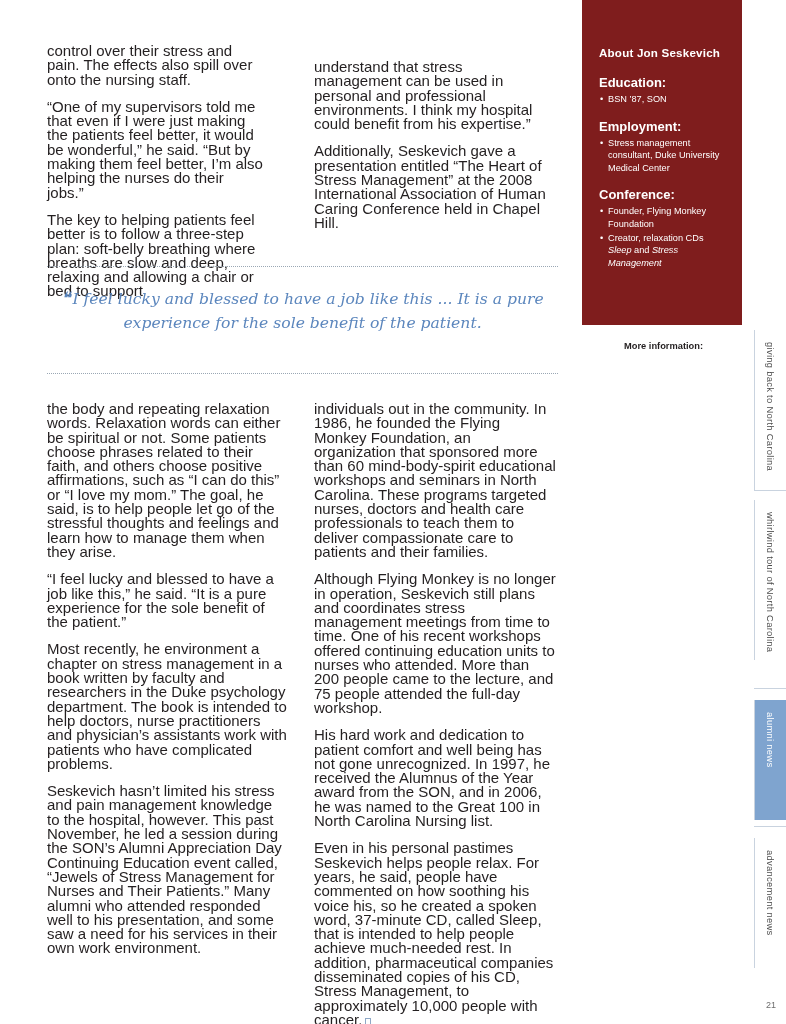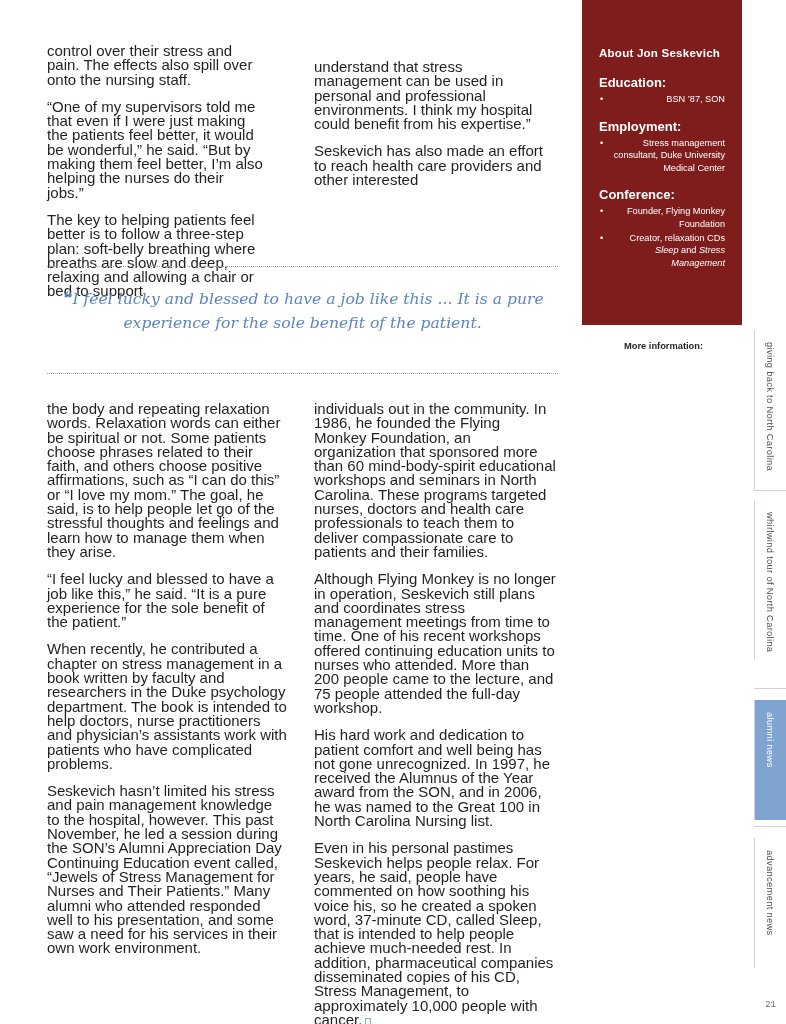--- a/index.html
+++ b/index.html
@@ -89,21 +89,20 @@
   #sidebar .grp { margin-bottom: 13px; }
   #sidebar .grp-title {
     font-size: 13px;
     font-weight: bold;
     margin-bottom: 3px;
   }
   #sidebar ul {
     margin: 0;
     padding: 0 0 0 9px;
     list-style: none;
-    text-align: right;
   }
   #sidebar li {
     font-size: 9.2px;
     line-height: 12.6px;
     position: relative;
     padding-left: 0;
     margin-bottom: 1px;
   }
   #sidebar li::before {
     content: "•";
@@ -189,21 +188,20 @@
   #tab-divider-a { top: 490px; }
   #tab-divider-b { top: 688px; }
   #tab-divider-c { top: 826px; }
 
   #page-number {
     position: absolute;
     right: 10px;
     bottom: 14px;
     font-size: 9px;
     color: #6d6d6d;
-    font-family: Liberation Mono, monospace;
   }
 
   .endmark {
     display: inline-block;
     width: 6px;
     height: 8px;
     border: 1px solid #8fa8c6;
     vertical-align: -1px;
     margin-left: 3px;
   }
@@ -214,33 +212,33 @@
 <div class="page">
 
   <div class="col" id="top-col-left">
     <p>control over their stress and pain. The effects also spill over onto the nursing staff.</p>
     <p>“One of my supervisors told me that even if I were just making the patients feel better, it would be wonderful,” he said. “But by making them feel better, I’m also helping the nurses do their jobs.”</p>
     <p>The key to helping patients feel better is to follow a three-step plan: soft-belly breathing where breaths are slow and deep, relaxing and allowing a chair or bed to support</p>
   </div>
 
   <div class="col" id="top-col-mid">
     <p>understand that stress management can be used in personal and professional environments. I think my hospital could benefit from his expertise.”</p>
-    <p>Seskevich has also made an effort to reach health care providers and other interested</p>
+    <p>Additionally, Seskevich gave a presentation entitled “The Heart of Stress Management” at the 2008 International Association of Human Caring Conference held in Chapel Hill.</p>
   </div>
 
   <div class="rule" id="rule-top"></div>
   <div id="pullquote">
     <span class="qmark">❝</span><span>I feel lucky and blessed to have a job like this ... It is a pure experience for the sole benefit of the patient.</span>
   </div>
   <div class="rule" id="rule-bottom"></div>
 
   <div class="col" id="bot-col-left">
     <p>the body and repeating relaxation words. Relaxation words can either be spiritual or not. Some patients choose phrases related to their faith, and others choose positive affirmations, such as “I can do this” or “I love my mom.” The goal, he said, is to help people let go of the stressful thoughts and feelings and learn how to manage them when they arise.</p>
     <p>“I feel lucky and blessed to have a job like this,” he said. “It is a pure experience for the sole benefit of the patient.”</p>
-    <p>When recently, he contributed a chapter on stress management in a book written by faculty and researchers in the Duke psychology department. The book is intended to help doctors, nurse practitioners and physician’s assistants work with patients who have complicated problems.</p>
+    <p>Most recently, he environment a chapter on stress management in a book written by faculty and researchers in the Duke psychology department. The book is intended to help doctors, nurse practitioners and physician’s assistants work with patients who have complicated problems.</p>
     <p>Seskevich hasn’t limited his stress and pain management knowledge to the hospital, however. This past November, he led a session during the SON’s Alumni Appreciation Day Continuing Education event called, “Jewels of Stress Management for Nurses and Their Patients.” Many alumni who attended responded well to his presentation, and some saw a need for his services in their own work environment.</p>
   </div>
 
   <div class="col" id="bot-col-mid">
     <p>individuals out in the community. In 1986, he founded the Flying Monkey Foundation, an organization that sponsored more than 60 mind-body-spirit educational workshops and seminars in North Carolina. These programs targeted nurses, doctors and health care professionals to teach them to deliver compassionate care to patients and their families.</p>
     <p>Although Flying Monkey is no longer in operation, Seskevich still plans and coordinates stress management meetings from time to time. One of his recent workshops offered continuing education units to nurses who attended. More than 200 people came to the lecture, and 75 people attended the full-day workshop.</p>
     <p>His hard work and dedication to patient comfort and well being has not gone unrecognized. In 1997, he received the Alumnus of the Year award from the SON, and in 2006, he was named to the Great 100 in North Carolina Nursing list.</p>
     <p><span>Even in his personal pastimes Seskevich helps people relax. For years, he said, people have commented on how soothing his voice his, so he created a spoken word, 37-minute CD, called Sleep, that is intended to help people achieve much-needed rest. In addition, pharmaceutical companies disseminated copies of his CD, Stress Management, to approximately 10,000 people with cancer.</span><span class="endmark"></span></p>
   </div>
 

